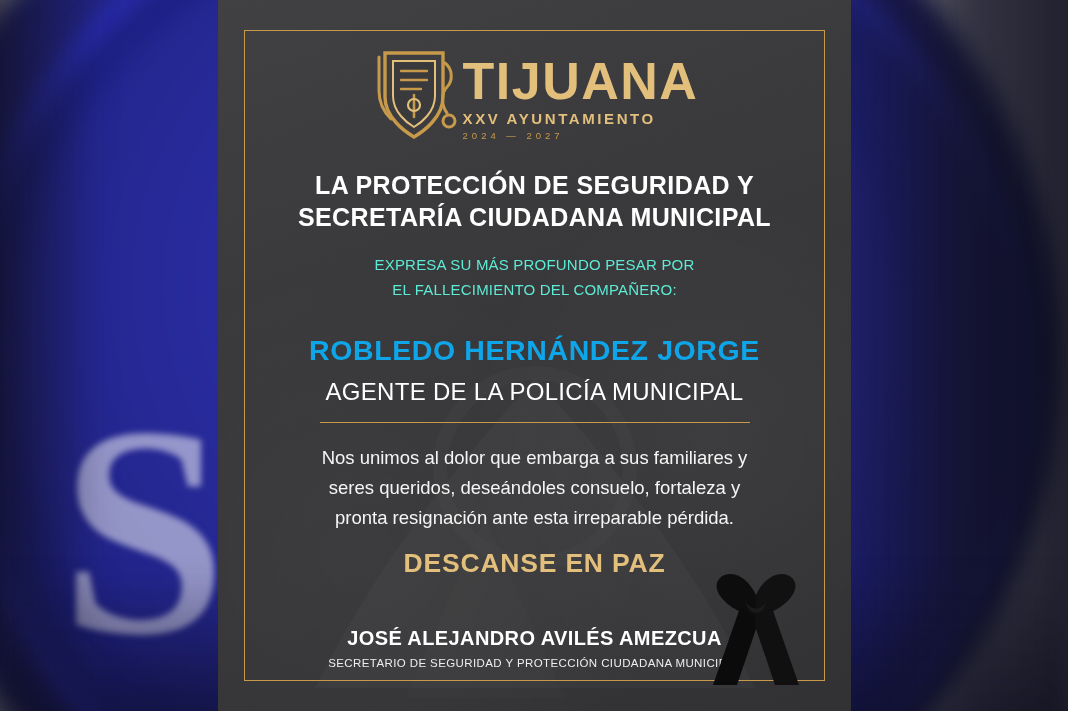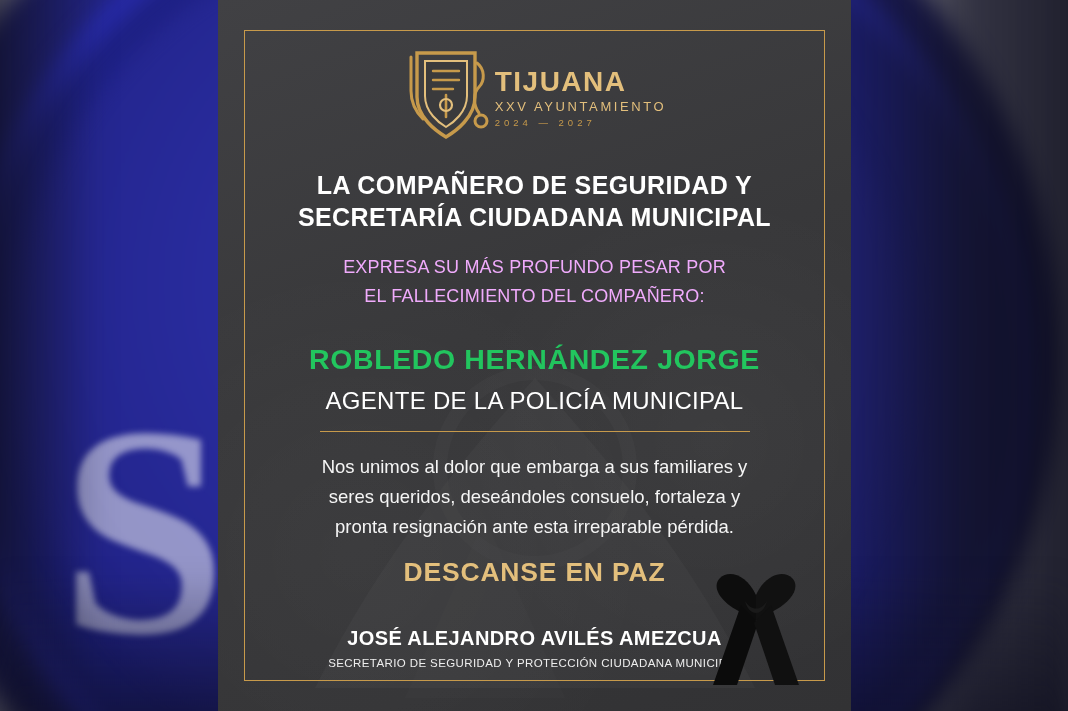--- a/index.html
+++ b/index.html
@@ -166,63 +166,64 @@
     position: relative;
   }
   .logo-text {
     display: flex;
     flex-direction: column;
     align-items: flex-start;
     justify-content: center;
     padding-top: 6px;
   }
   .logo-title {
-    font-size: 28px;
+    font-size: 52px;
     font-weight: bold;
     letter-spacing: 1.5px;
     color: #e3bf7c;
     line-height: 1;
   }
   .logo-sub {
-    font-size: 13px;
+    font-size: 15px;
     letter-spacing: 2.6px;
     color: #e3bf7c;
     margin-top: 4px;
     line-height: 1;
+    font-weight: bold;
   }
   .logo-years {
     font-size: 9.5px;
     letter-spacing: 4px;
     color: #c79a4b;
     margin-top: 5px;
     line-height: 1;
   }
 
   
   .dept-line {
     font-size: 25px;
     font-weight: bold;
     letter-spacing: 0.4px;
     line-height: 1.28;
     margin-top: 26px;
     padding: 0 30px;
   }
   .expresses {
-    font-size: 18px;
+    font-size: 15px;
     font-weight: 500;
     line-height: 1.5;
     margin-top: 21px;
     letter-spacing: 0.2px;
-    color: #f0abfc;
+    color: #5eead4;
     padding: 0 40px;
   }
   .deceased-name {
     font-size: 28.5px;
     font-weight: bold;
-    color: #22c55e;
+    color: #0ea5e9;
     letter-spacing: 0.6px;
     margin-top: 34px;
     line-height: 1.1;
   }
   .deceased-role {
     font-size: 24px;
     font-weight: 500;
     color: #ffffff;
     letter-spacing: 0.3px;
     margin-top: 12px;
@@ -329,21 +330,21 @@
           <path d="M74 16 C82 22 82 34 76 40 C70 46 70 58 76 66" stroke="#c79a4b" stroke-width="3" fill="none" stroke-linecap="round"></path>
           <circle cx="78" cy="74" r="6" fill="none" stroke="#c79a4b" stroke-width="3"></circle>
         </svg>
         <div class="logo-text">
           <div class="logo-title">TIJUANA</div>
           <div class="logo-sub">XXV AYUNTAMIENTO</div>
           <div class="logo-years">2024 — 2027</div>
         </div>
       </div>
 
-      <div class="dept-line">LA COMPAÑERO DE SEGURIDAD Y</div>
+      <div class="dept-line">LA PROTECCIÓN DE SEGURIDAD Y</div>
       <div class="dept-line" style="margin-top:0">SECRETARÍA CIUDADANA MUNICIPAL</div>
 
       <div class="expresses">EXPRESA SU MÁS PROFUNDO PESAR POR</div>
       <div class="expresses" style="margin-top:2px">EL FALLECIMIENTO DEL COMPAÑERO:</div>
 
       <div class="deceased-name">ROBLEDO HERNÁNDEZ JORGE</div>
       <div class="deceased-role">AGENTE DE LA POLICÍA MUNICIPAL</div>
       <div class="divider"></div>
 
       <div class="condolence">Nos unimos al dolor que embarga a sus familiares y</div>

